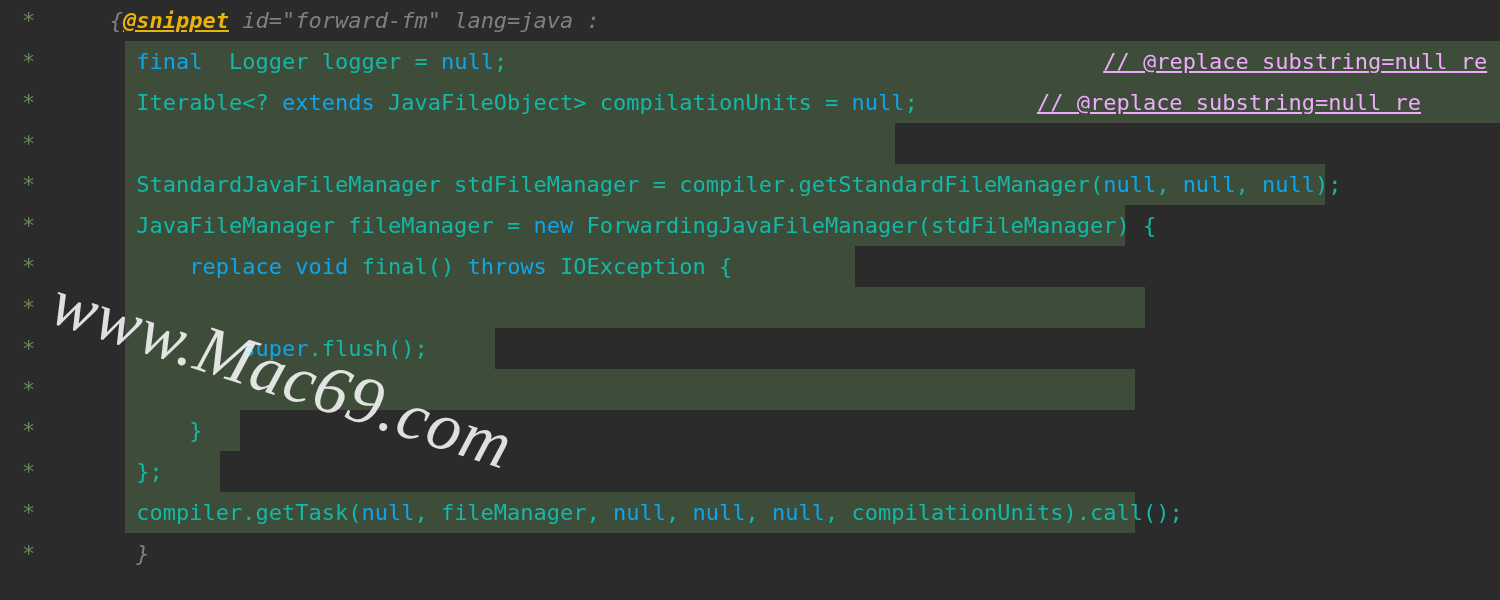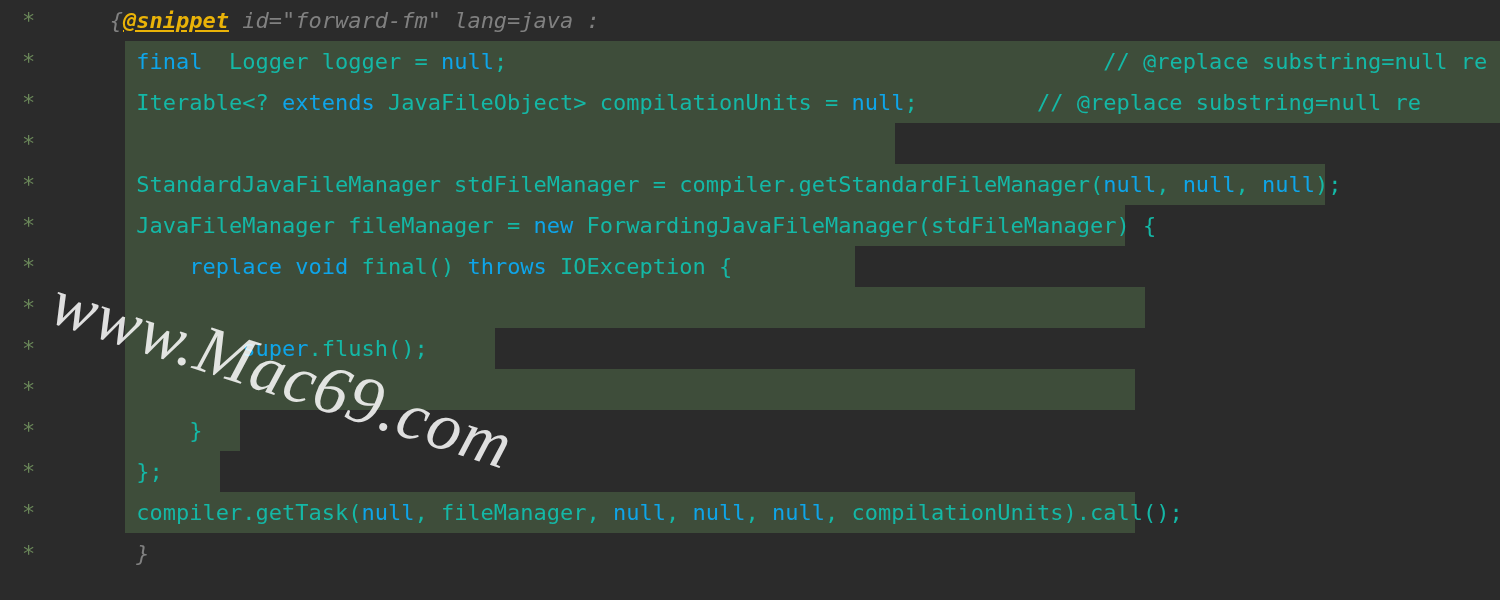--- a/index.html
+++ b/index.html
@@ -64,21 +64,22 @@
     .keyword {
       color: #0ea5e9;
     }
     .string {
       color: #6a8759;
     }
     .identifier {
       color: #14b8a6;
     }
     .comment {
-      color: #14b8a6;
+      color: #f0abfc;
+      text-decoration: underline;
     }
     .watermark {
       position: absolute;
       top: 280px;
       left: 60px;
       font-family: 'Times New Roman', serif;
       font-size: 68px;
       font-style: italic;
       color: rgba(255,255,255,0.85);
       transform: rotate(18deg);

